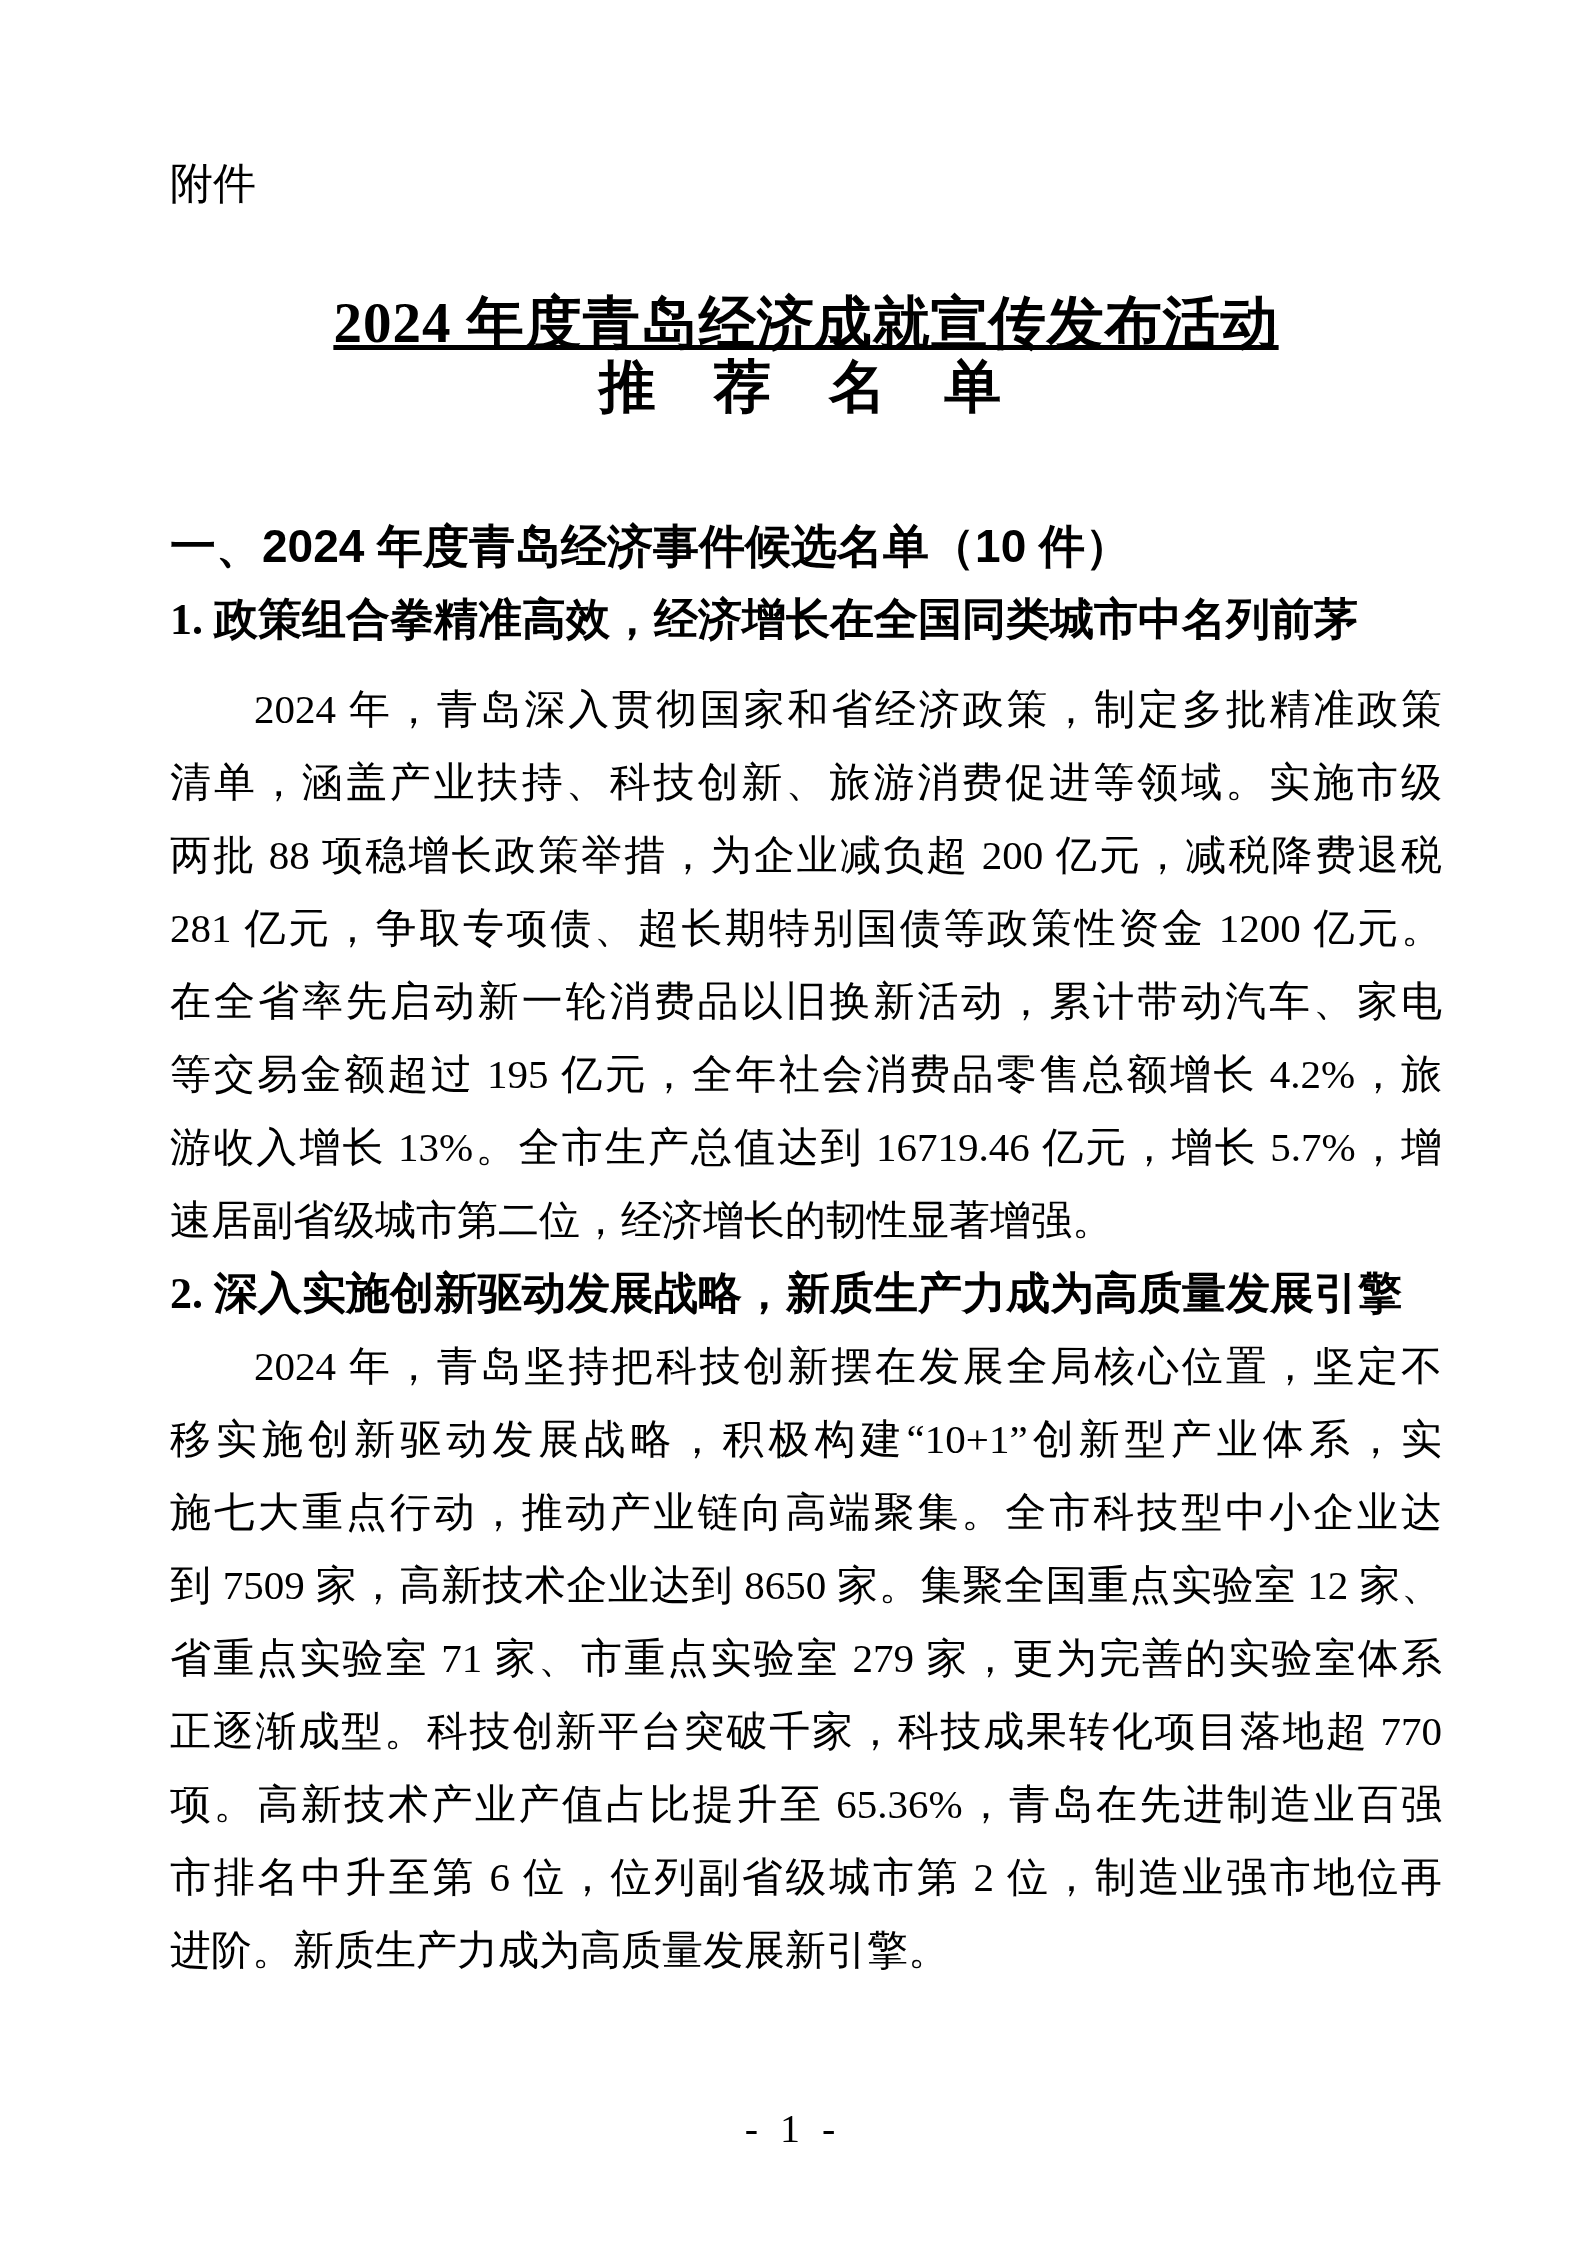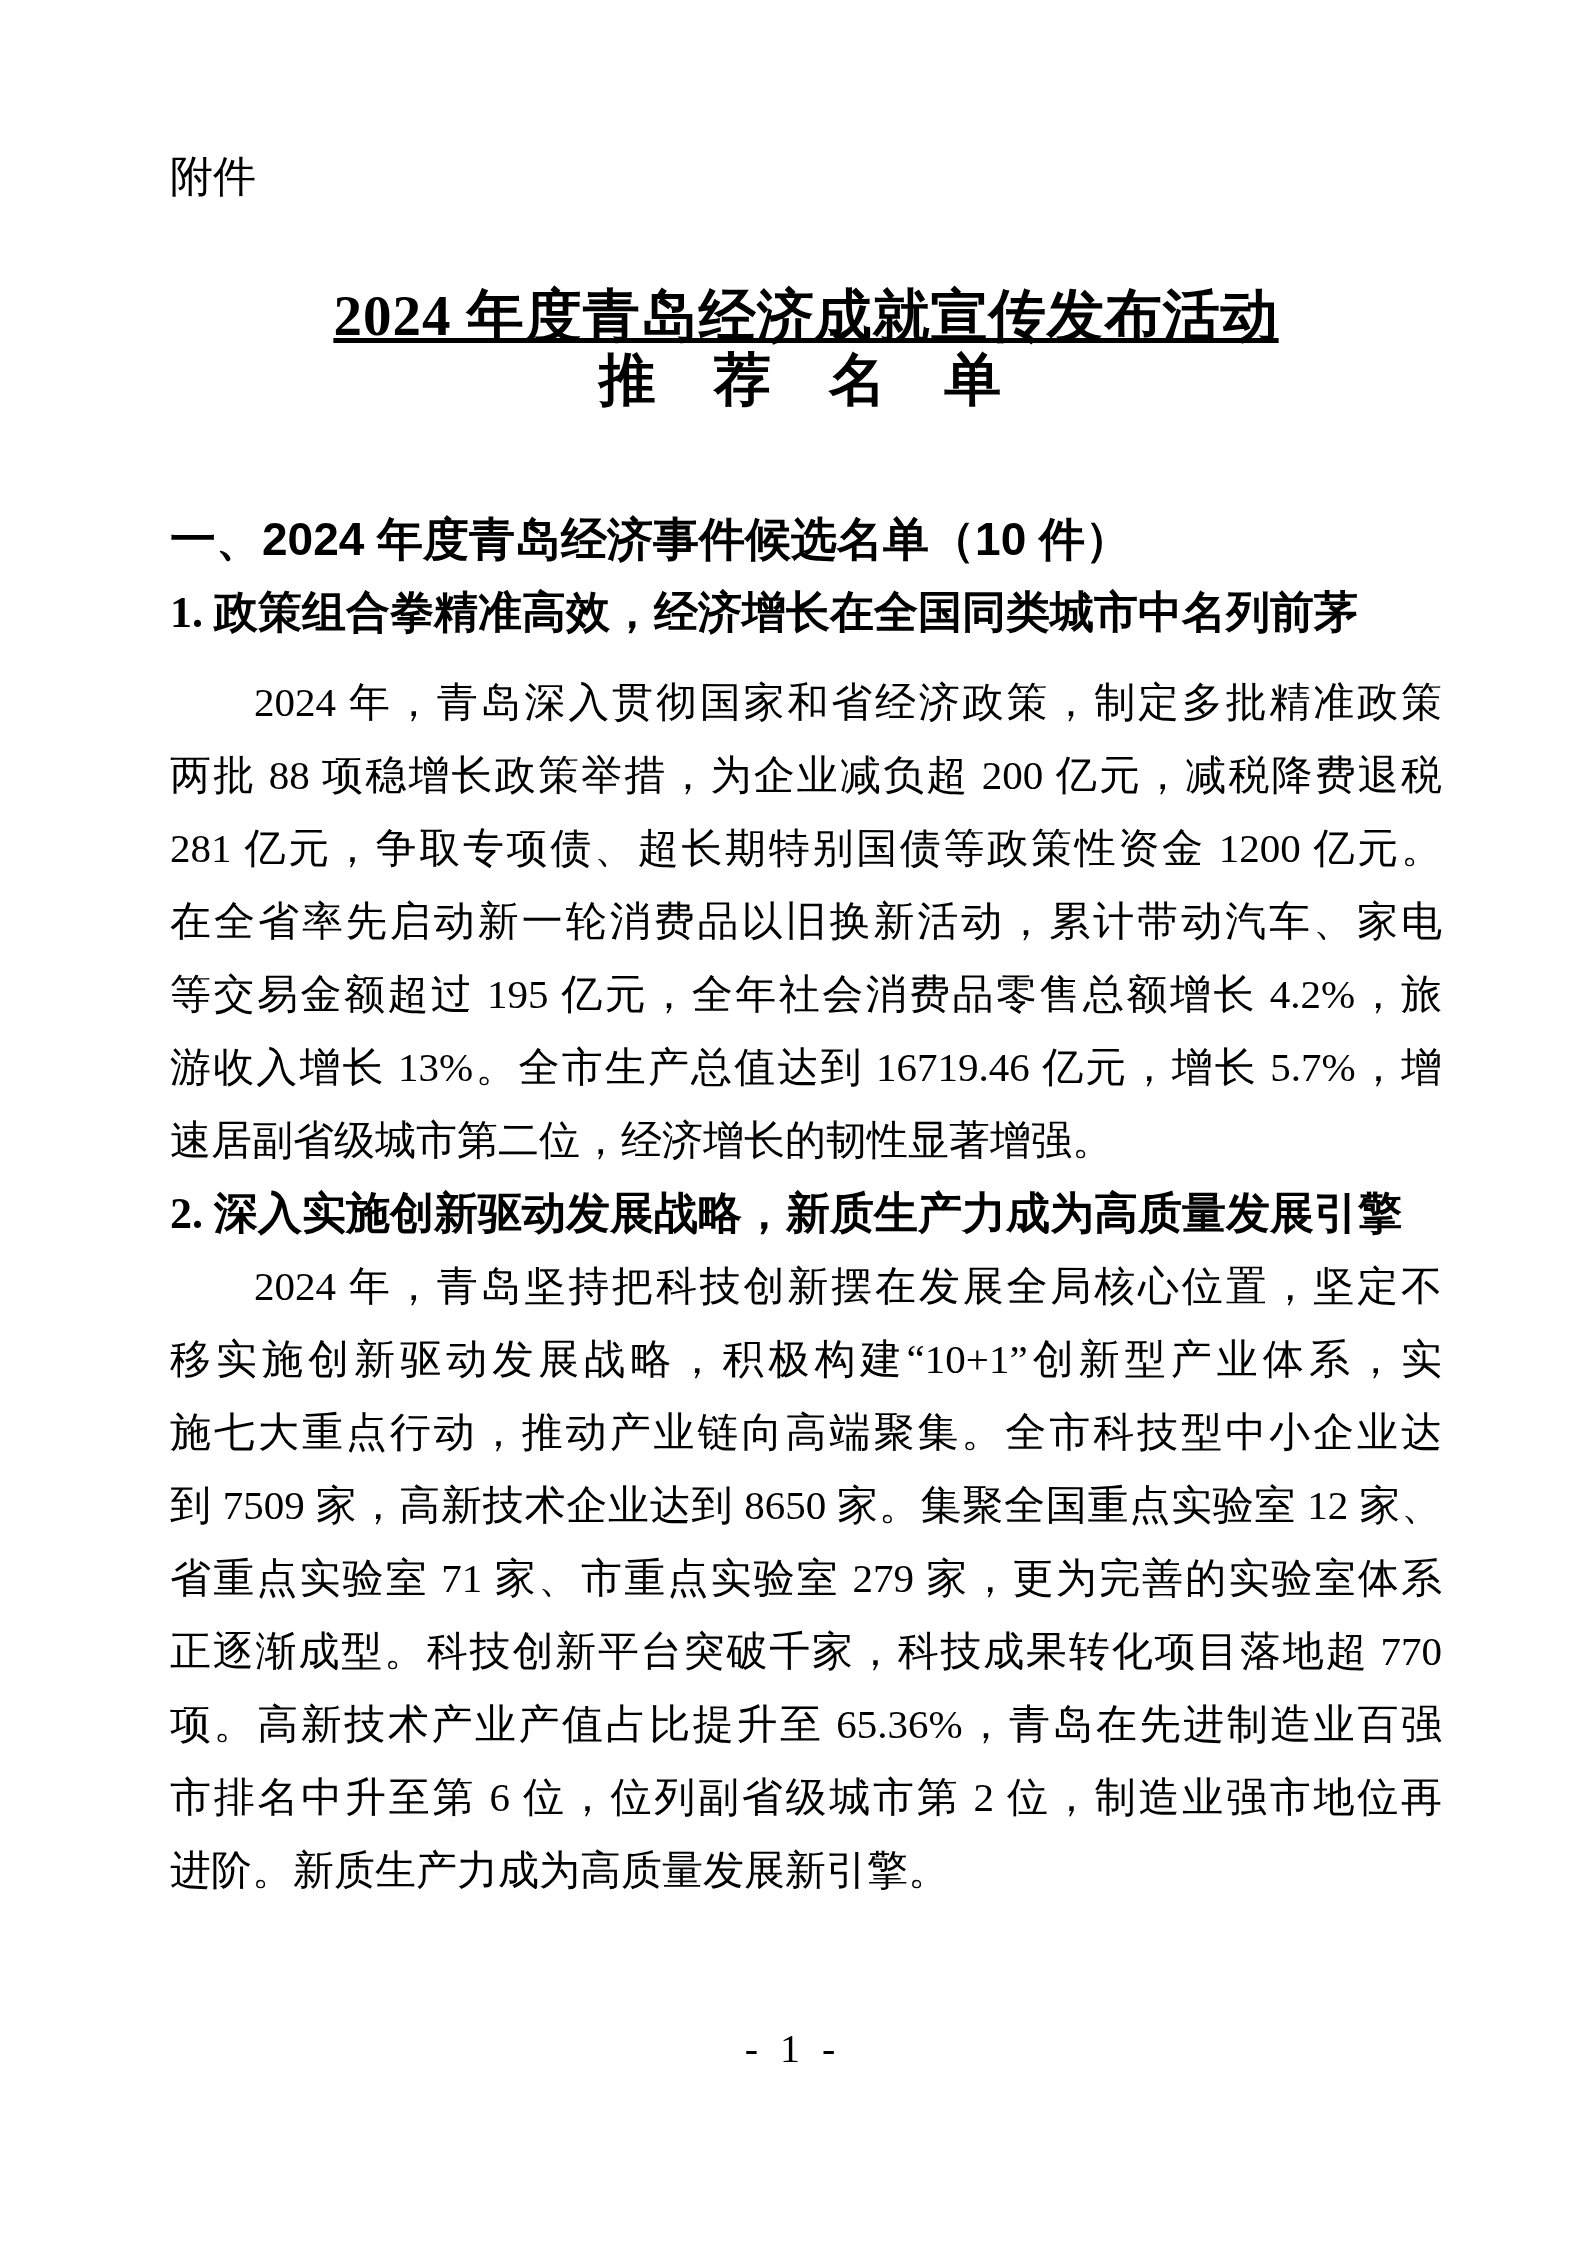--- a/index.html
+++ b/index.html
@@ -5,21 +5,21 @@
   * { margin: 0; padding: 0; box-sizing: border-box; }
   html, body { background: #ffffff; }
   body { width: 1587px; }
 
   .page {
     position: relative;
     width: 1587px;
     height: 2245px;
     background: #ffffff;
     color: #000000;
-    padding: 8px 145px 0 170px;
+    padding: 15px 145px 0 170px;
     overflow: hidden;
   }
 
   .attachment {
     margin-top: 145px;
     font-family: "Liberation Sans", sans-serif;
     font-weight: 400;
     font-size: 43px;
     line-height: 46px;
   }
@@ -98,20 +98,21 @@
   <div class="title-line1">2024 年度青岛经济成就宣传发布活动</div>
 
   <div class="title-line2">推 荐 名 单</div>
 
   <div class="section-heading">一、2024 年度青岛经济事件候选名单（10 件）</div>
 
   <div class="item-heading">1. 政策组合拳精准高效，经济增长在全国同类城市中名列前茅</div>
 
   <div class="para first">
     <div class="line indent">2024 年，青岛深入贯彻国家和省经济政策，制定多批精准政策</div>
+    <div class="line">清单，涵盖产业扶持、科技创新、旅游消费促进等领域。实施市级</div>
     <div class="line">两批 88 项稳增长政策举措，为企业减负超 200 亿元，减税降费退税</div>
     <div class="line">281 亿元，争取专项债、超长期特别国债等政策性资金 1200 亿元。</div>
     <div class="line">在全省率先启动新一轮消费品以旧换新活动，累计带动汽车、家电</div>
     <div class="line">等交易金额超过 195 亿元，全年社会消费品零售总额增长 4.2%，旅</div>
     <div class="line">游收入增长 13%。全市生产总值达到 16719.46 亿元，增长 5.7%，增</div>
     <div class="line short">速居副省级城市第二位，经济增长的韧性显著增强。</div>
   </div>
 
   <div class="item-heading">2. 深入实施创新驱动发展战略，新质生产力成为高质量发展引擎</div>
 

